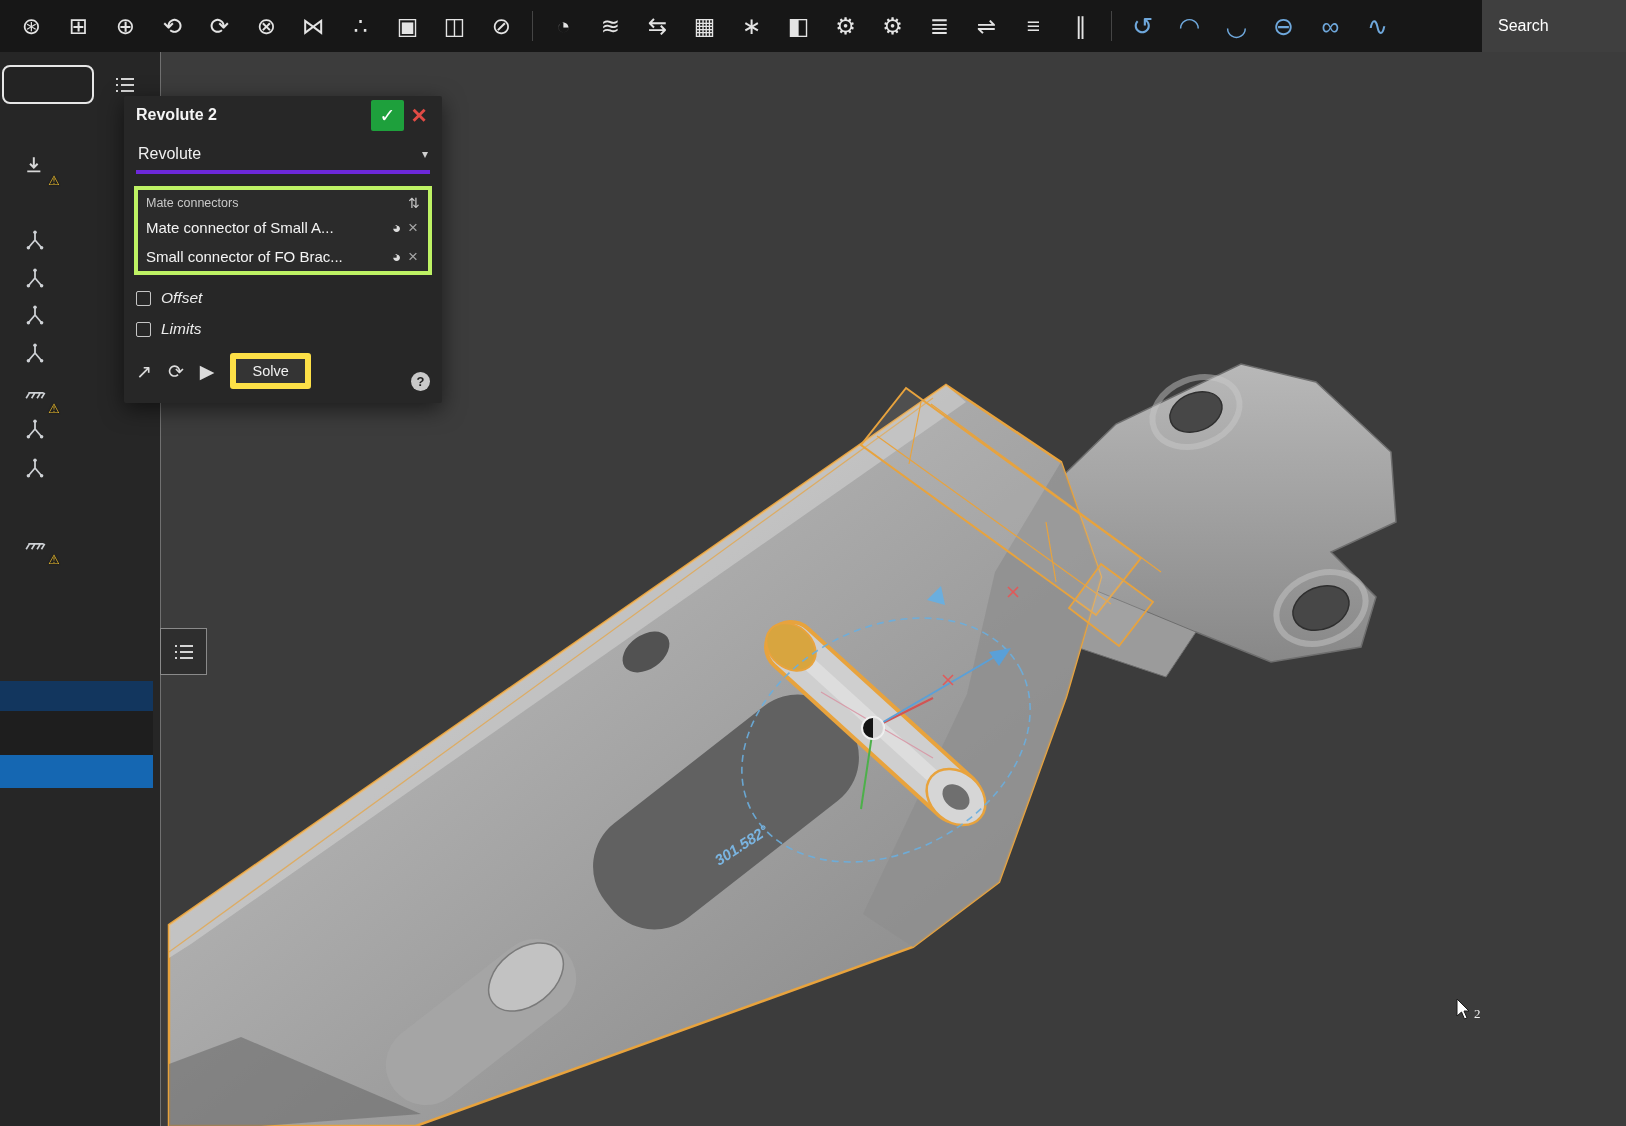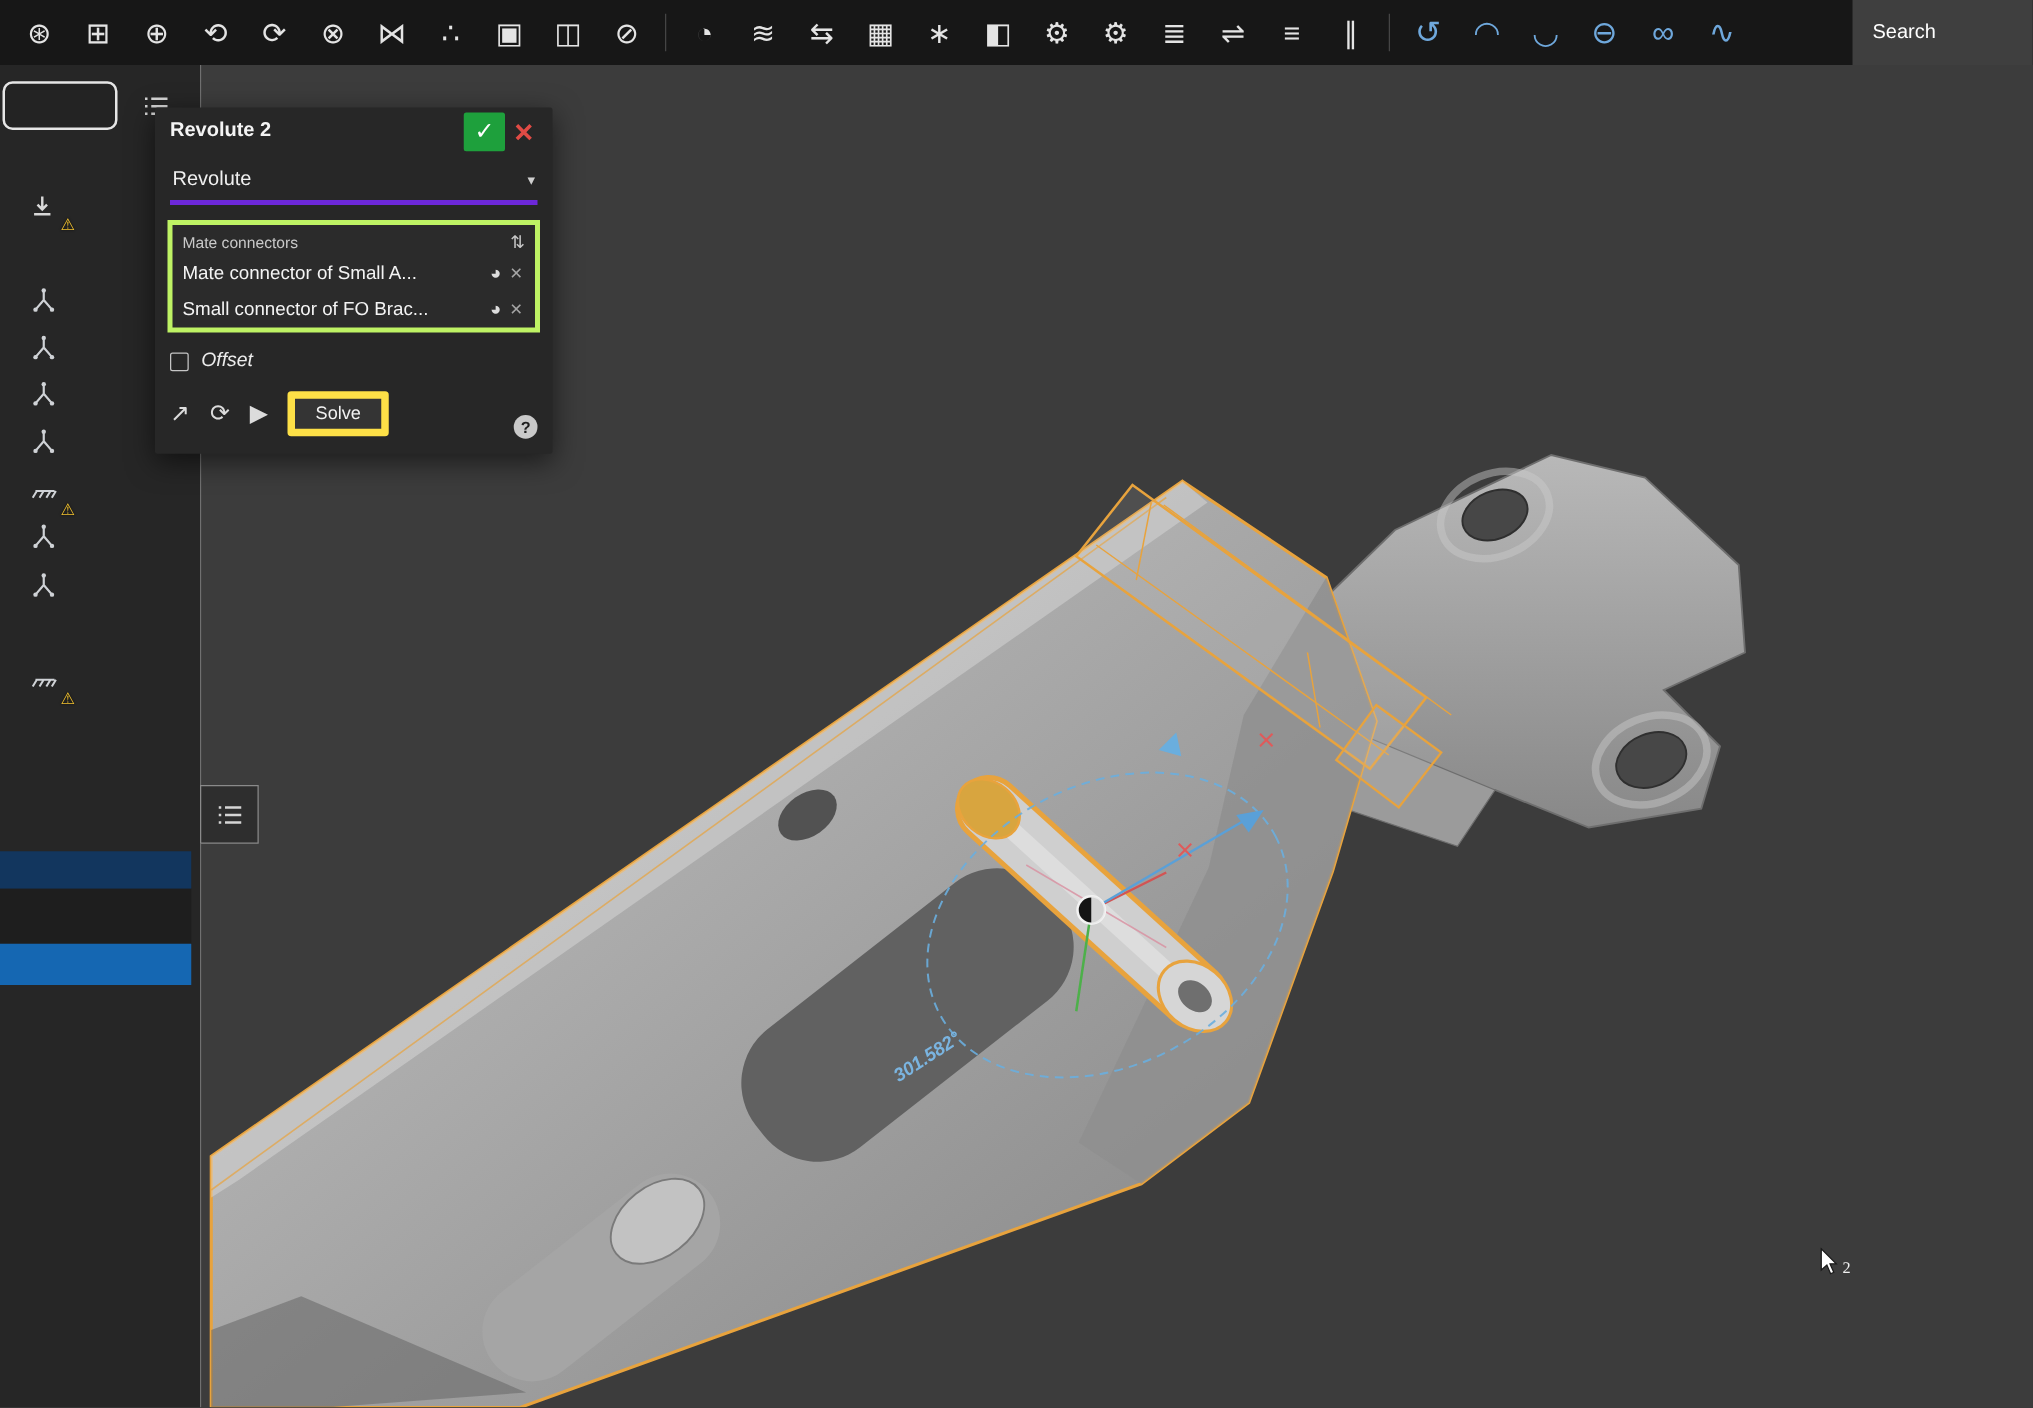--- a/index.html
+++ b/index.html
@@ -59,21 +59,21 @@
     background:#2e2e2e; border:1px solid #8a8a8a; display:flex; align-items:center;
     justify-content:center; cursor:pointer; z-index:25;
   }
 
   
   .viewport { position:absolute; left:161px; top:52px; right:0; bottom:0; background:#3c3c3c; overflow:hidden; }
   .viewport svg.scene { display:block; }
 
   
   .dialog {
-    position:absolute; left:124px; top:86px; width:318px; background:#272727;
+    position:absolute; left:124px; top:96px; width:318px; background:#272727;
     box-shadow:0 6px 22px rgba(0,0,0,.55); z-index:40; border-radius:2px;
     color:#ececec;
   }
   .dlg-header { display:flex; align-items:center; height:38px; padding:0 8px 0 12px; }
   .dlg-title { flex:1; font-size:16px; font-weight:bold; color:#f4f4f4; }
   .dlg-accept {
     width:33px; height:31px; background:#1ea03c; color:#fff; font-size:19px; font-weight:bold;
     display:flex; align-items:center; justify-content:center; cursor:pointer; border-radius:2px;
   }
   .dlg-close {
@@ -337,20 +337,24 @@
         <span class="mc-label">Small connector of FO Brac...</span>
         <span class="mc-pie">◕</span>
         <span class="mc-x">×</span>
       </div>
     </div>
 
     <div class="cb-row">
       <span class="cb-box"></span>
       <span>Offset</span>
     </div>
+    <div class="cb-row">
+      <span class="cb-box"></span>
+      <span>Limits</span>
+    </div>
 
     <div class="dlg-footer">
       <span class="ft-icon">↗</span>
       <span class="ft-icon">⟳</span>
       <span class="ft-icon">▶</span>
       <button class="solve-btn">Solve</button>
       <span class="help-circle">?</span>
     </div>
   </div>
 

